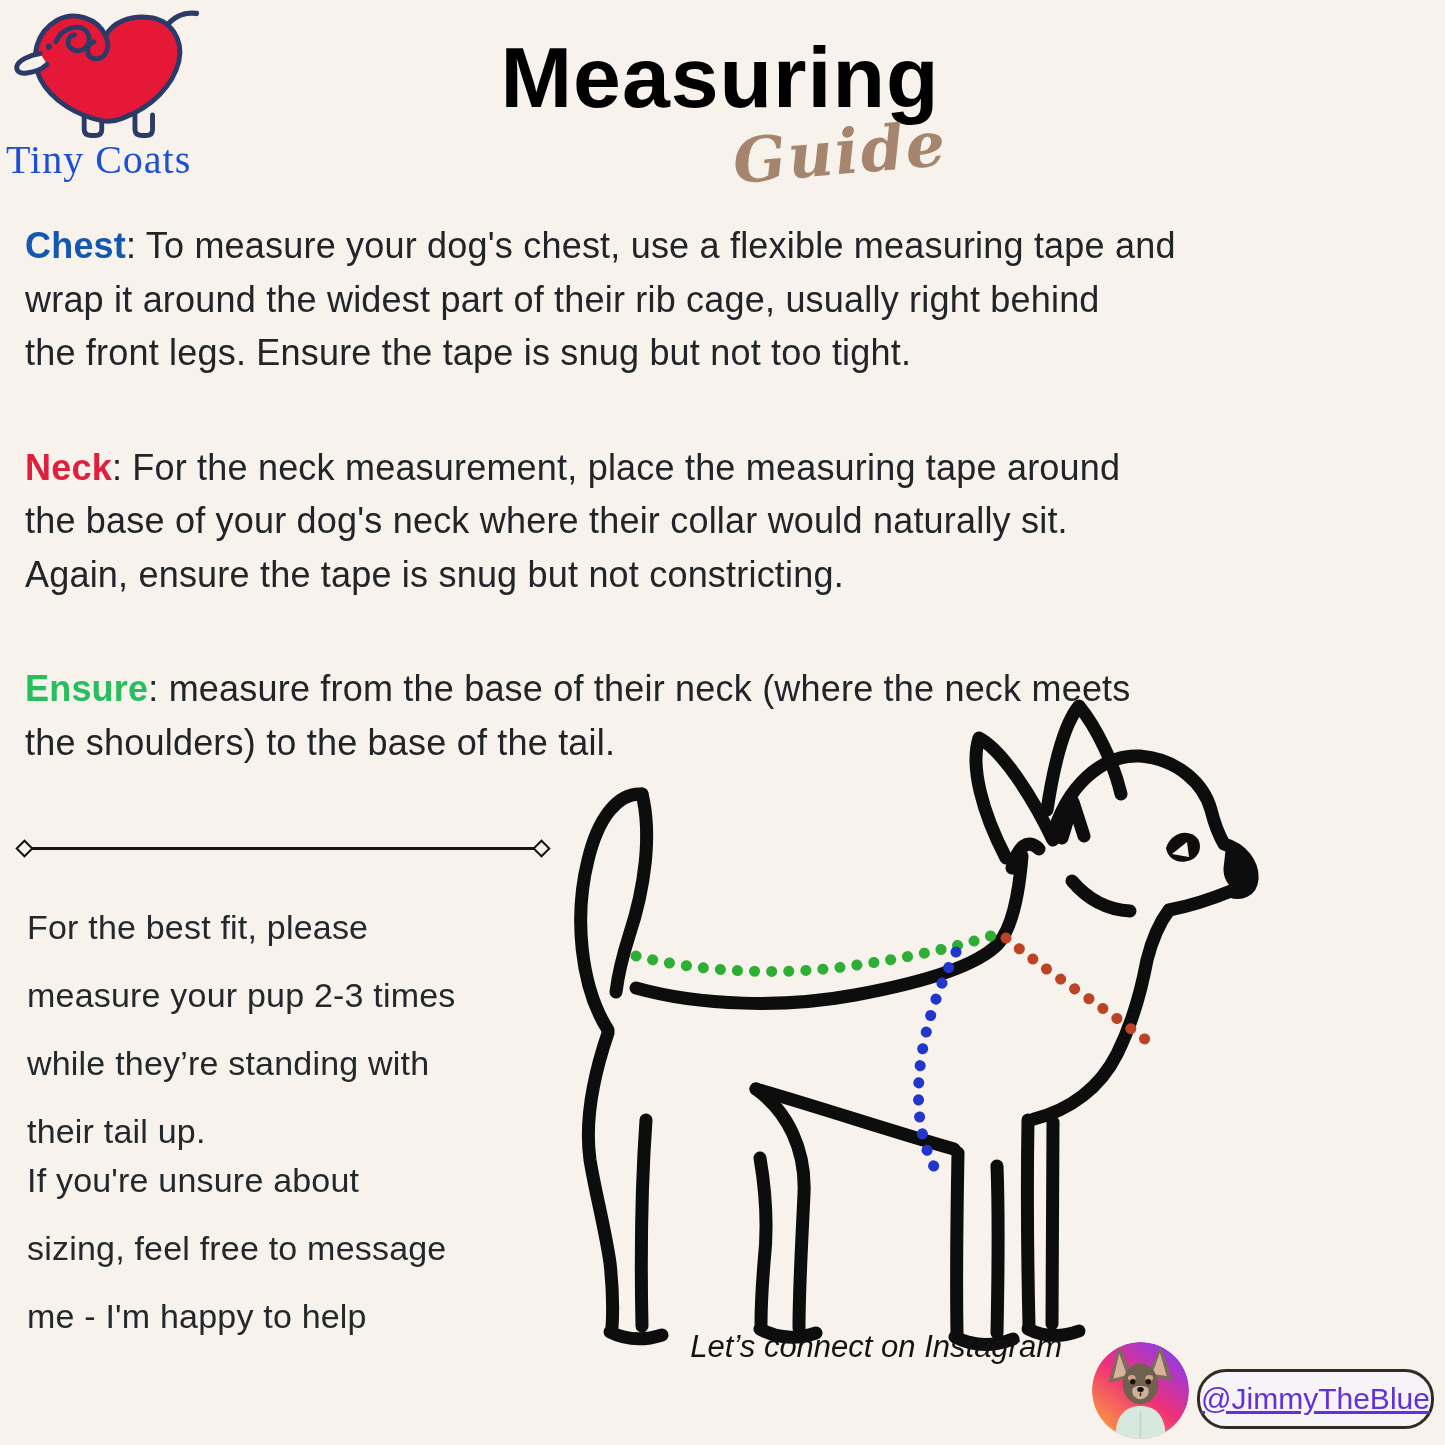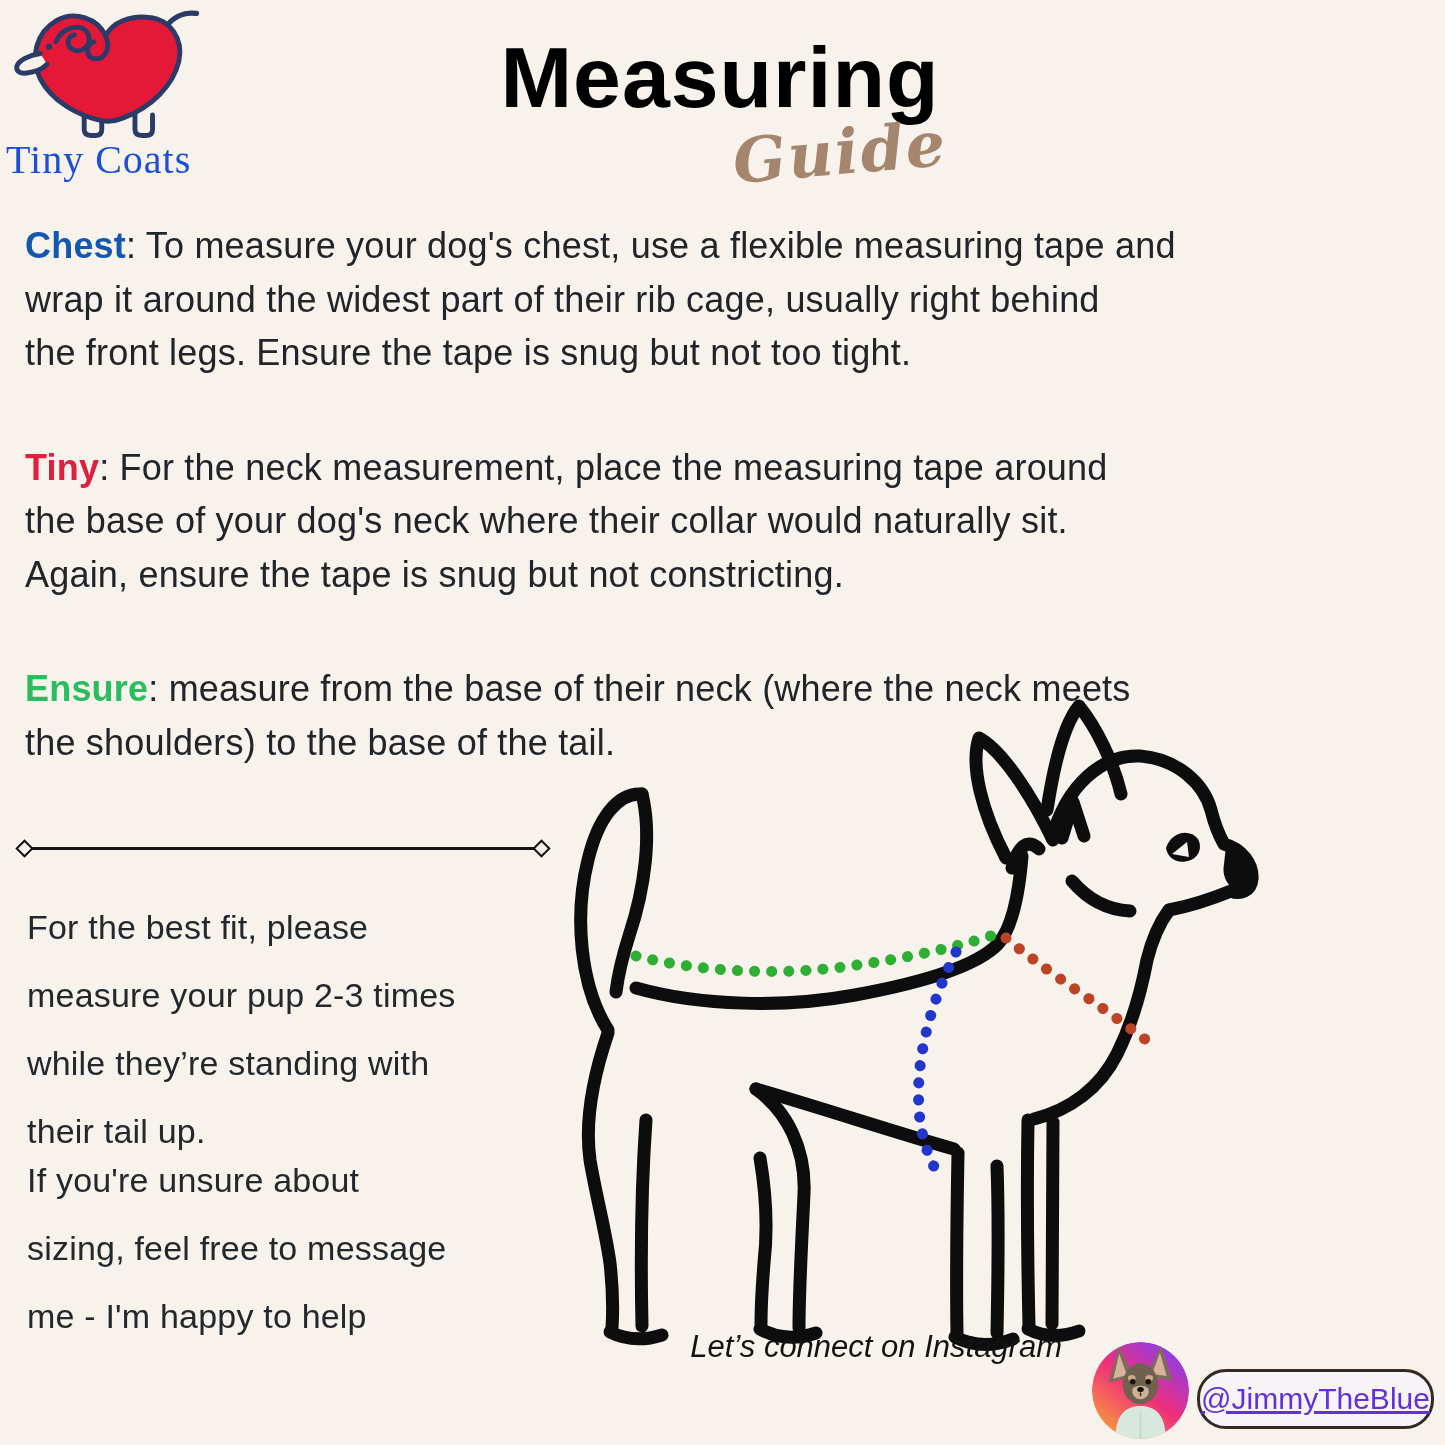--- a/index.html
+++ b/index.html
@@ -97,21 +97,21 @@
     <div class="brand">Tiny Coats</div>
   </div>
 
   <h1 class="title">Measuring</h1>
   <div class="subtitle">Guide</div>
 
   <div class="paras">
     <p><span class="lbl chest">Chest</span><span>: To measure your dog's chest, use a flexible measuring tape and
 wrap it around the widest part of their rib cage, usually right behind
 the front legs. Ensure the tape is snug but not too tight.</span></p>
-    <p><span class="lbl neck">Tiny</span><span>: For the neck measurement, place the measuring tape around
+    <p><span class="lbl neck">Neck</span><span>: For the neck measurement, place the measuring tape around
 the base of your dog's neck where their collar would naturally sit.
 Again, ensure the tape is snug but not constricting.</span></p>
     <p><span class="lbl length">Ensure</span><span>: measure from the base of their neck (where the neck meets
 the shoulders) to the base of the tail.</span></p>
   </div>
 
   <div class="divider">
     <span class="dia"></span>
     <span class="rule"></span>
     <span class="dia"></span>

